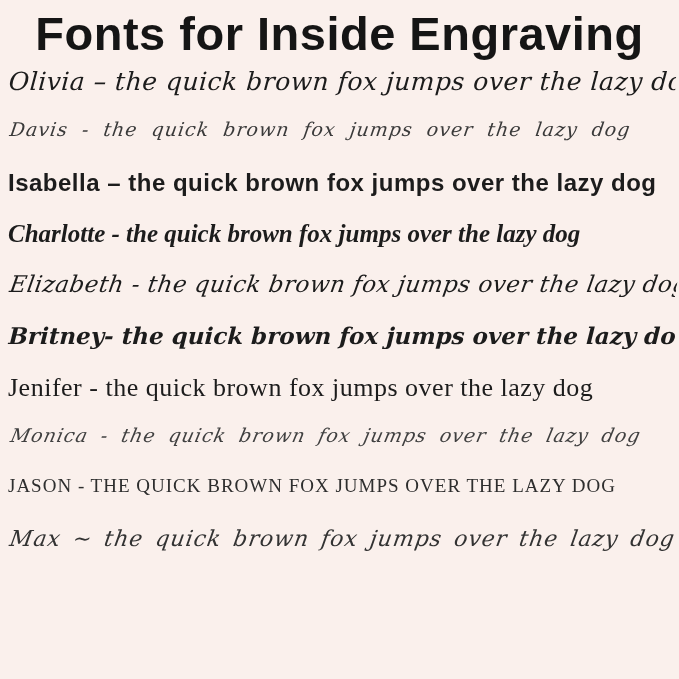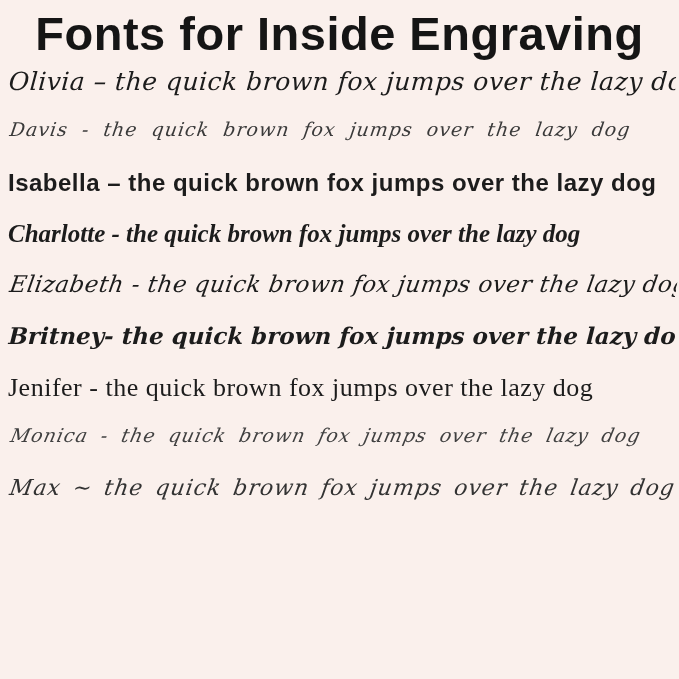--- a/index.html
+++ b/index.html
@@ -93,18 +93,21 @@
   </div>
 
   <div class="sample-line f9">
     <span>Jenifer</span><span class="sep"> - </span><span>the quick brown fox jumps over the lazy dog</span>
   </div>
 
   <div class="sample-line f10">
     <span>Monica</span><span class="sep"> - </span><span>the quick brown fox jumps over the lazy dog</span>
   </div>
 
+  <div class="sample-line f11">
+    <span>JASON</span><span class="sep"> - </span><span>THE QUICK BROWN FOX JUMPS OVER THE LAZY DOG</span>
+  </div>
 
   <div class="sample-line f12">
     <span>Max</span><span class="sep"> ~ </span><span>the quick brown fox jumps over the lazy dog</span>
   </div>
 
 </div>
 
 </body></html>

